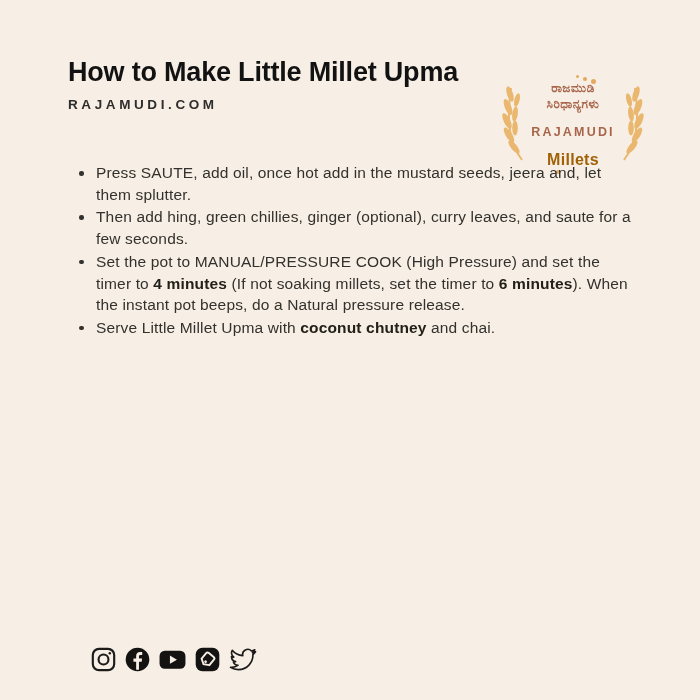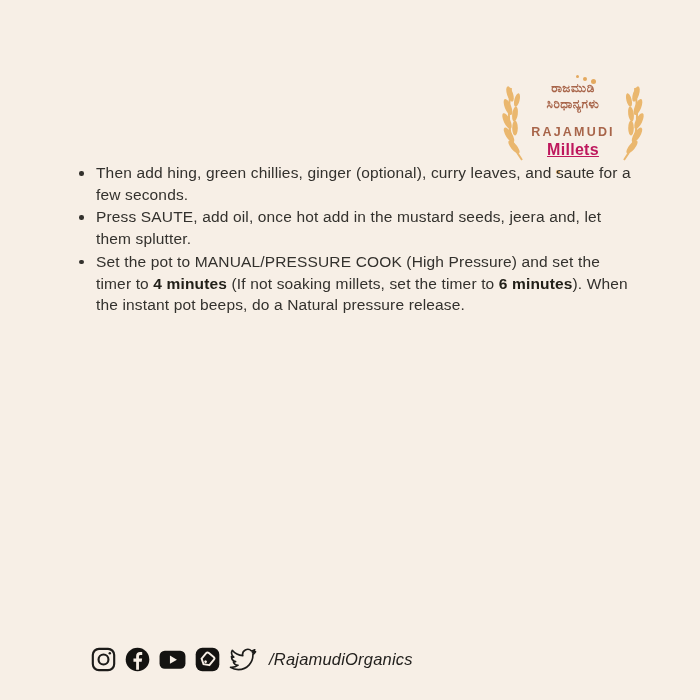--- a/index.html
+++ b/index.html
@@ -49,24 +49,23 @@
   .kannada {
     font-size: 12px; line-height: 16px;
     color: #a8654a; font-weight: 600; letter-spacing: 0.5px;
   }
   .brand {
     margin-top: 13px;
     font-size: 12.5px; letter-spacing: 2.2px;
     color: #a8654a; font-weight: 600;
   }
   .brand-sub {
-    margin-top: 2px;
-    font-size: 16px; font-weight: 700; color: #be185d;
+    margin-top: 12px;
+    font-size: 16px; font-weight: 700; color: #a16207;
     letter-spacing: 0.3px;
-    text-decoration: underline;
   }
 
   
   .steps {
     position: absolute; left: 68px; top: 162px; width: 568px;
     list-style: none;
   }
   .steps li {
     position: relative;
     padding-left: 28px;
@@ -99,20 +98,24 @@
     color: #23211e;
     letter-spacing: 0.2px;
     margin-left: 4px;
   }
 </style>
 </head>
 <body>
 
 <div class="card">
 
+  <div class="header">
+    <h1 class="title">How to Make Little Millet Upma</h1>
+    <div class="website">RAJAMUDI.COM</div>
+  </div>
 
   <div class="logo">
     <div class="logo-dots-top">
       <span class="dot d1"></span><span class="dot d2"></span><span class="dot d3"></span>
     </div>
     <svg class="wheat left" width="28" height="82" viewBox="0 0 28 82">
       <g fill="#eab76e">
         <path d="M24 80 C 12 64, 8 44, 13 8" stroke="#eab76e" stroke-width="2" fill="none"></path>
         <ellipse cx="12" cy="14" rx="3" ry="8" transform="rotate(-18 12 14)"></ellipse>
         <ellipse cx="10" cy="27" rx="3.2" ry="8.5" transform="rotate(-22 10 27)"></ellipse>
@@ -142,23 +145,24 @@
       <div class="kannada">ಸಿರಿಧಾನ್ಯಗಳು</div>
       <div class="brand">RAJAMUDI</div>
       <div class="brand-sub">Millets</div>
     </div>
     <div class="logo-dots-bottom">
       <span class="dot d2"></span>
     </div>
   </div>
 
   <ul class="steps">
+      <li><span>Press SAUTE, add oil, once hot add in the mustard seeds, jeera and, let them splutter.</span></li>
       <li><span>Then add hing, green chillies, ginger (optional), curry leaves, and saute for a few seconds.</span></li>
-      <li><span>Press SAUTE, add oil, once hot add in the mustard seeds, jeera and, let them splutter.</span></li>
       <li><span>Set the pot to MANUAL/PRESSURE COOK (High Pressure) and set the timer to </span><span class="bold">4 minutes</span><span> (If not soaking millets, set the timer to </span><span class="bold">6 minutes</span><span>). When the instant pot beeps, do a Natural pressure release.</span></li>
+      <li><span>Serve Little Millet Upma with </span><span class="bold">coconut chutney</span><span> and chai.</span></li>
     </ul>
 
   <div class="footer">
     <span class="sicon">
       <svg width="27" height="27" viewBox="0 0 24 24" fill="none" stroke="#1c1b19" stroke-width="1.9">
         <rect x="2.5" y="2.5" width="19" height="19" rx="5.5"></rect>
         <circle cx="12" cy="12" r="4.4"></circle>
         <circle cx="17.6" cy="6.4" r="1.1" fill="#1c1b19" stroke="none"></circle>
       </svg>
     </span>
@@ -181,16 +185,15 @@
           <path d="M7.5 9.2 12 6.5l4.5 2.7v6.3c0 1-.7 1.7-1.7 1.7H9.2c-1 0-1.7-.7-1.7-1.7z" fill="none" stroke="#f7efe6" stroke-width="1.7" transform="rotate(180 12 12)"></path>
           <circle cx="12" cy="14.6" r="1.2" fill="#f7efe6"></circle>
         </g>
       </svg>
     </span>
     <span class="sicon">
       <svg width="30" height="27" viewBox="-1 -1 26 26" fill="none" stroke="#1c1b19" stroke-width="1.6" stroke-linejoin="round">
         <path d="M23.953 4.57a10 10 0 01-2.825.775 4.958 4.958 0 002.163-2.723c-.951.555-2.005.959-3.127 1.184a4.92 4.92 0 00-8.384 4.482C7.69 8.095 4.067 6.13 1.64 3.162a4.822 4.822 0 00-.666 2.475c0 1.71.87 3.213 2.188 4.096a4.904 4.904 0 01-2.228-.616v.06a4.923 4.923 0 003.946 4.827 4.996 4.996 0 01-2.212.085 4.936 4.936 0 004.604 3.417 9.867 9.867 0 01-6.102 2.105c-.39 0-.779-.023-1.17-.067a13.995 13.995 0 007.557 2.209c9.053 0 13.998-7.496 13.998-13.985 0-.21 0-.42-.015-.63A9.935 9.935 0 0024 4.59z"></path>
       </svg>
     </span>
-    <span class="handle">/RajamudiOrganics</span>
   </div>
 
 </div>
 
 </body></html>

